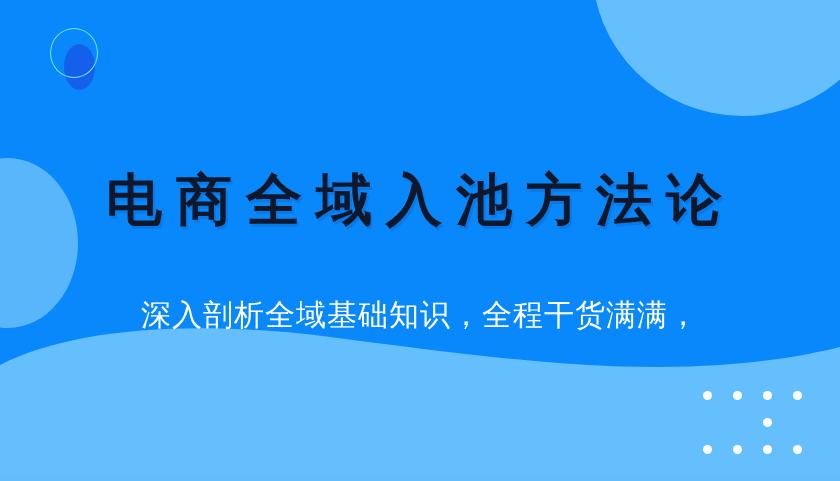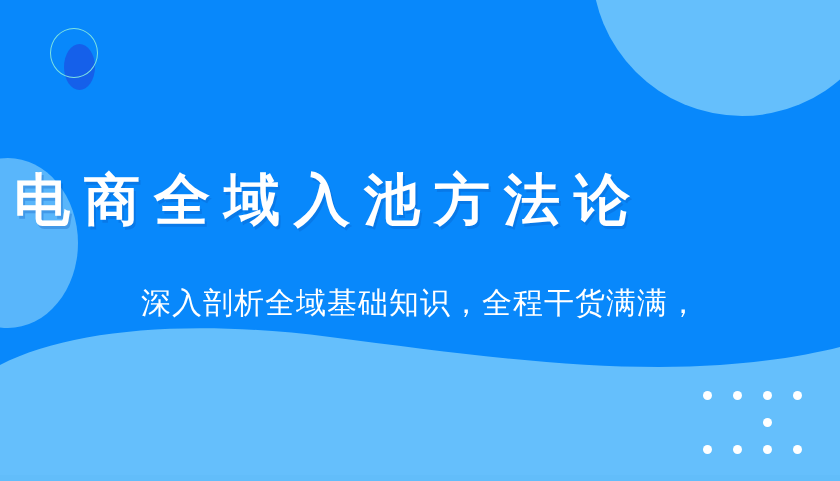--- a/index.html
+++ b/index.html
@@ -109,22 +109,22 @@
     top: 0;
     width: 840px;
     height: 481px;
   }
 
   .title {
     position: absolute;
     left: 0;
     right: 12px;
     top: 131px;
-    text-align: left;
-    color: #ffffff;
+    text-align: center;
+    color: #0f172a;
     font-size: 56px;
     font-weight: bold;
     letter-spacing: 14px;
     text-indent: 14px;
     line-height: 1.1;
     white-space: nowrap;
     text-shadow: 2px 3px 0 rgba(9, 86, 190, 0.30);
   }
 
   .subtitle {
@@ -133,21 +133,21 @@
     right: 0;
     top: 278px;
     text-align: center;
     color: #ffffff;
     font-size: 30px;
     font-weight: normal;
     line-height: 50px;
     letter-spacing: 1px;
     white-space: nowrap;
   }
-  .subtitle .line { display: block; }
+  .subtitle .line { display: block; margin-top: 12px; }
 </style>
 </head>
 <body>
 
 <div class="banner">
 
   <div class="deco blob-topright"></div>
   <div class="deco blob-left"></div>
 
   <svg class="deco wave" viewBox="0 0 840 160" preserveAspectRatio="none">

